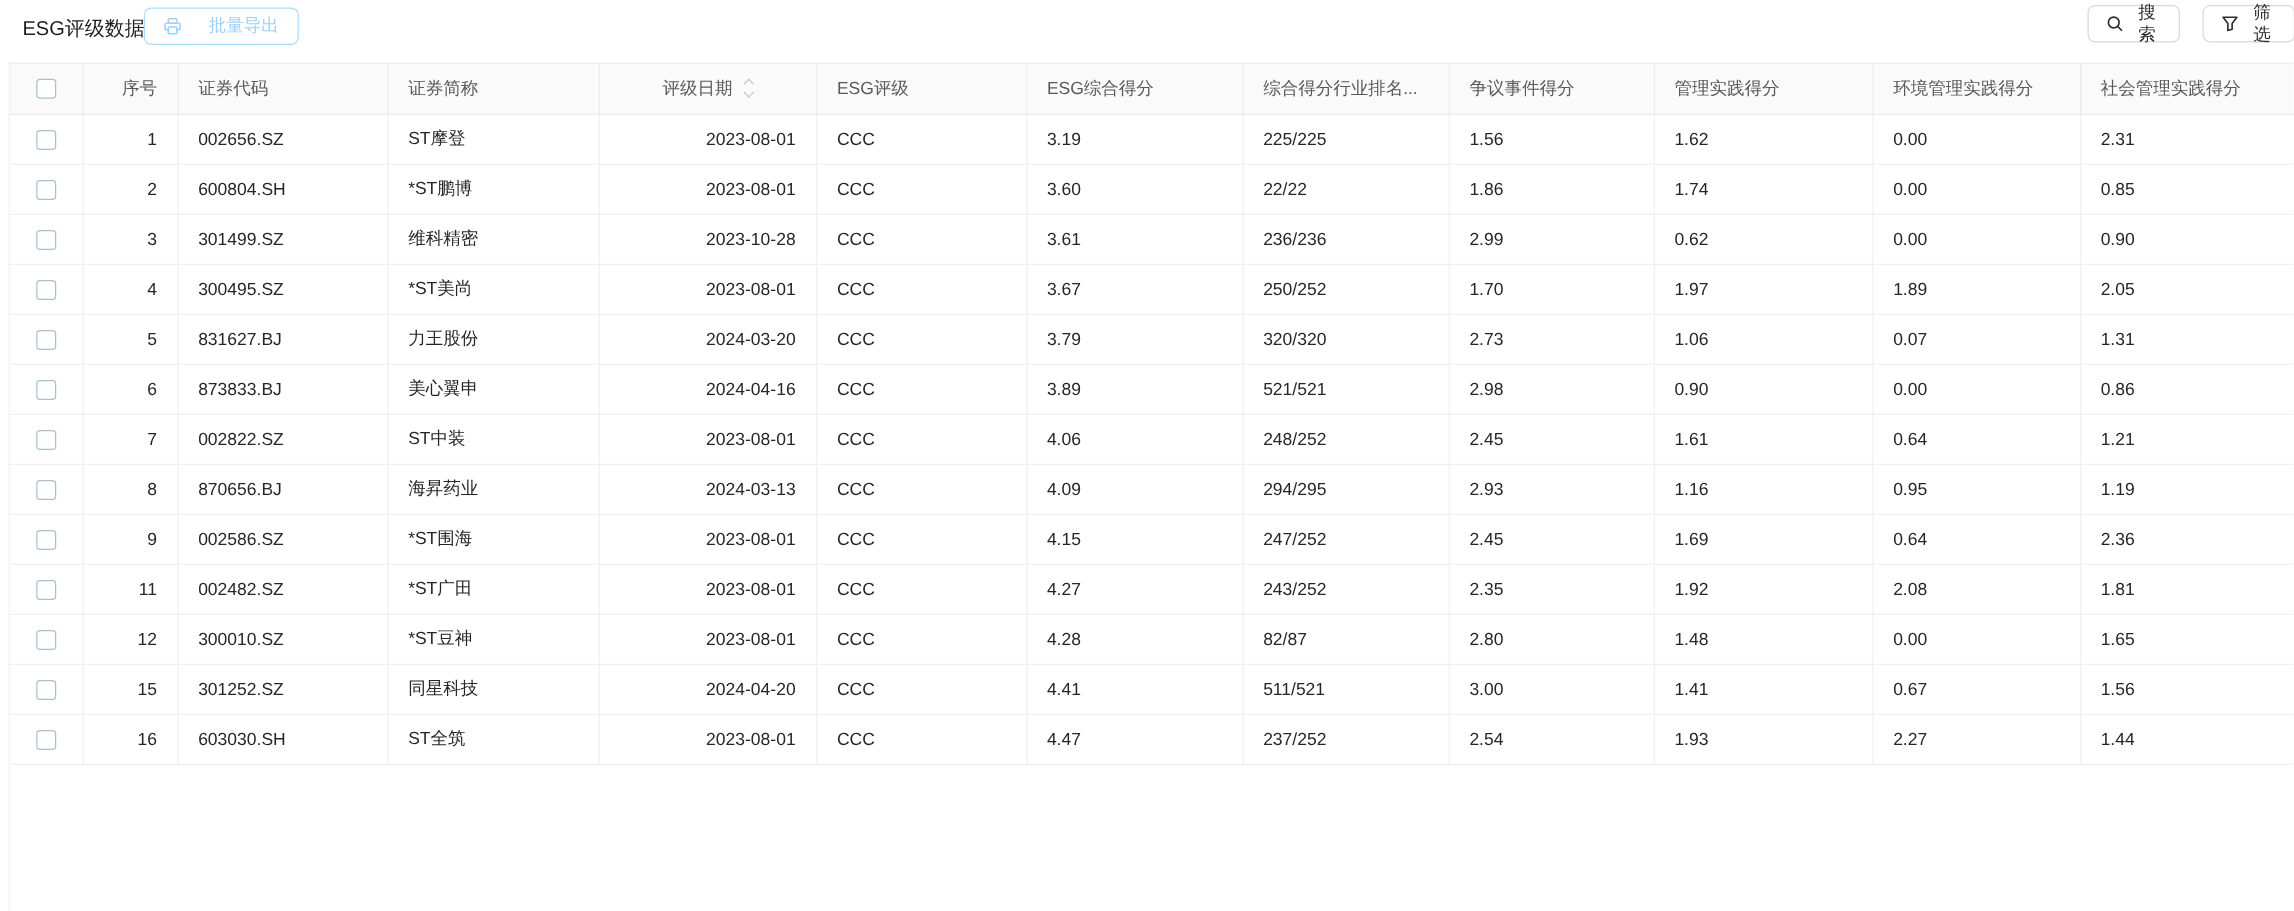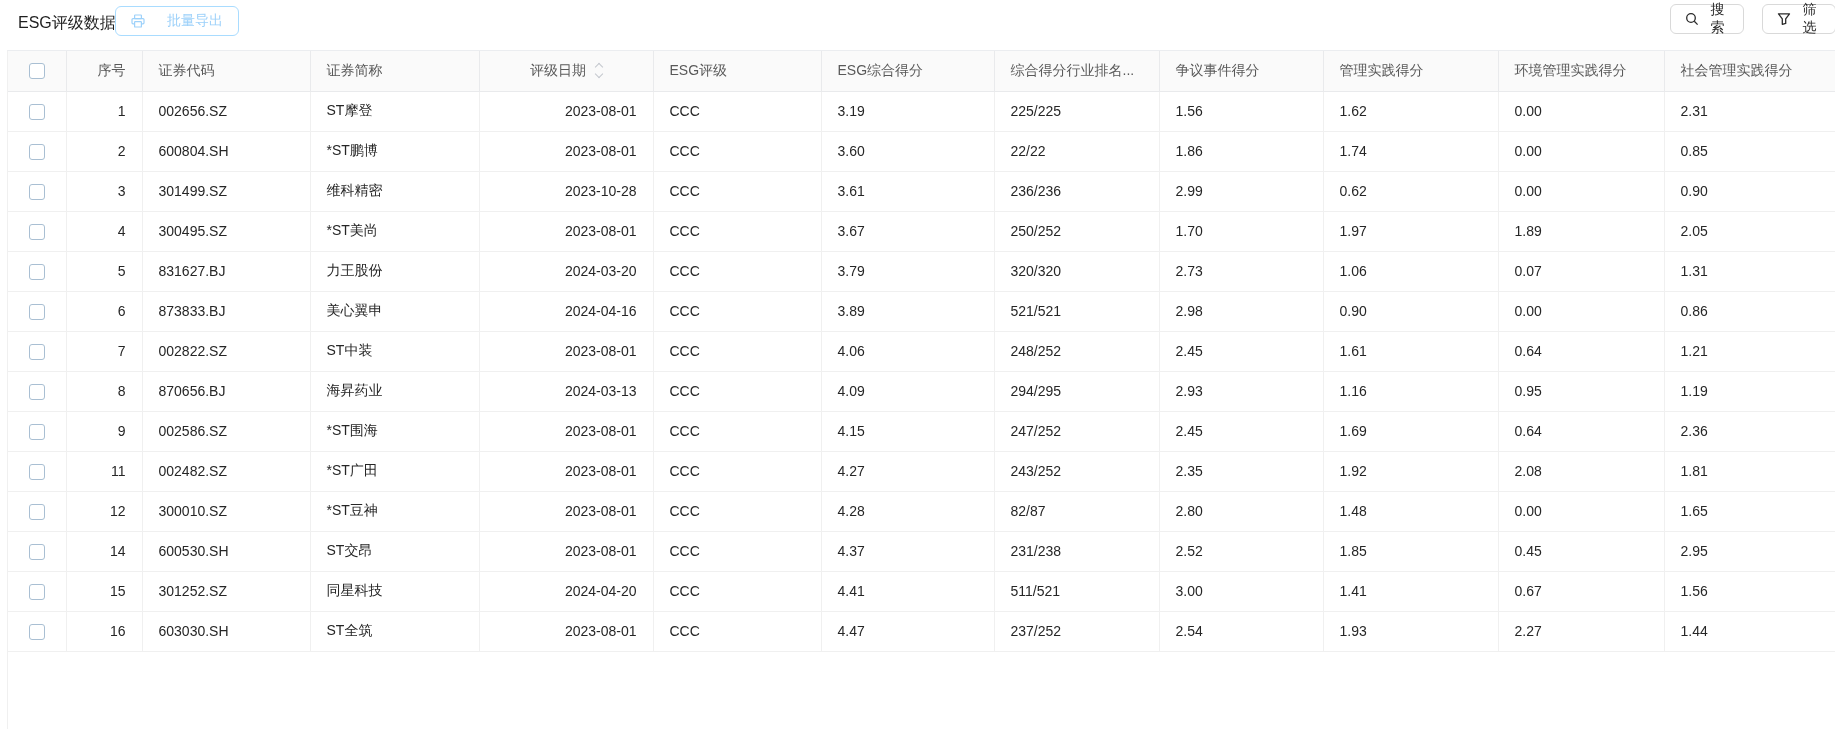--- a/index.html
+++ b/index.html
@@ -265,34 +265,20 @@
             <td>CCC</td>
             <td>4.28</td>
             <td>82/87</td>
             <td>2.80</td>
             <td>1.48</td>
             <td>0.00</td>
             <td>1.65</td>
           </tr>
           <tr>
             <td class="cb-cell"><span class="checkbox"></span></td>
-            <td class="al-center">14</td>
-            <td>600530.SH</td>
-            <td>ST交昂</td>
-            <td class="al-center">2023-08-01</td>
-            <td>CCC</td>
-            <td>4.37</td>
-            <td>231/238</td>
-            <td>2.52</td>
-            <td>1.85</td>
-            <td>0.45</td>
-            <td>2.95</td>
-          </tr>
-          <tr>
-            <td class="cb-cell"><span class="checkbox"></span></td>
             <td class="al-center">15</td>
             <td>301252.SZ</td>
             <td>同星科技</td>
             <td class="al-center">2024-04-20</td>
             <td>CCC</td>
             <td>4.41</td>
             <td>511/521</td>
             <td>3.00</td>
             <td>1.41</td>
             <td>0.67</td>

